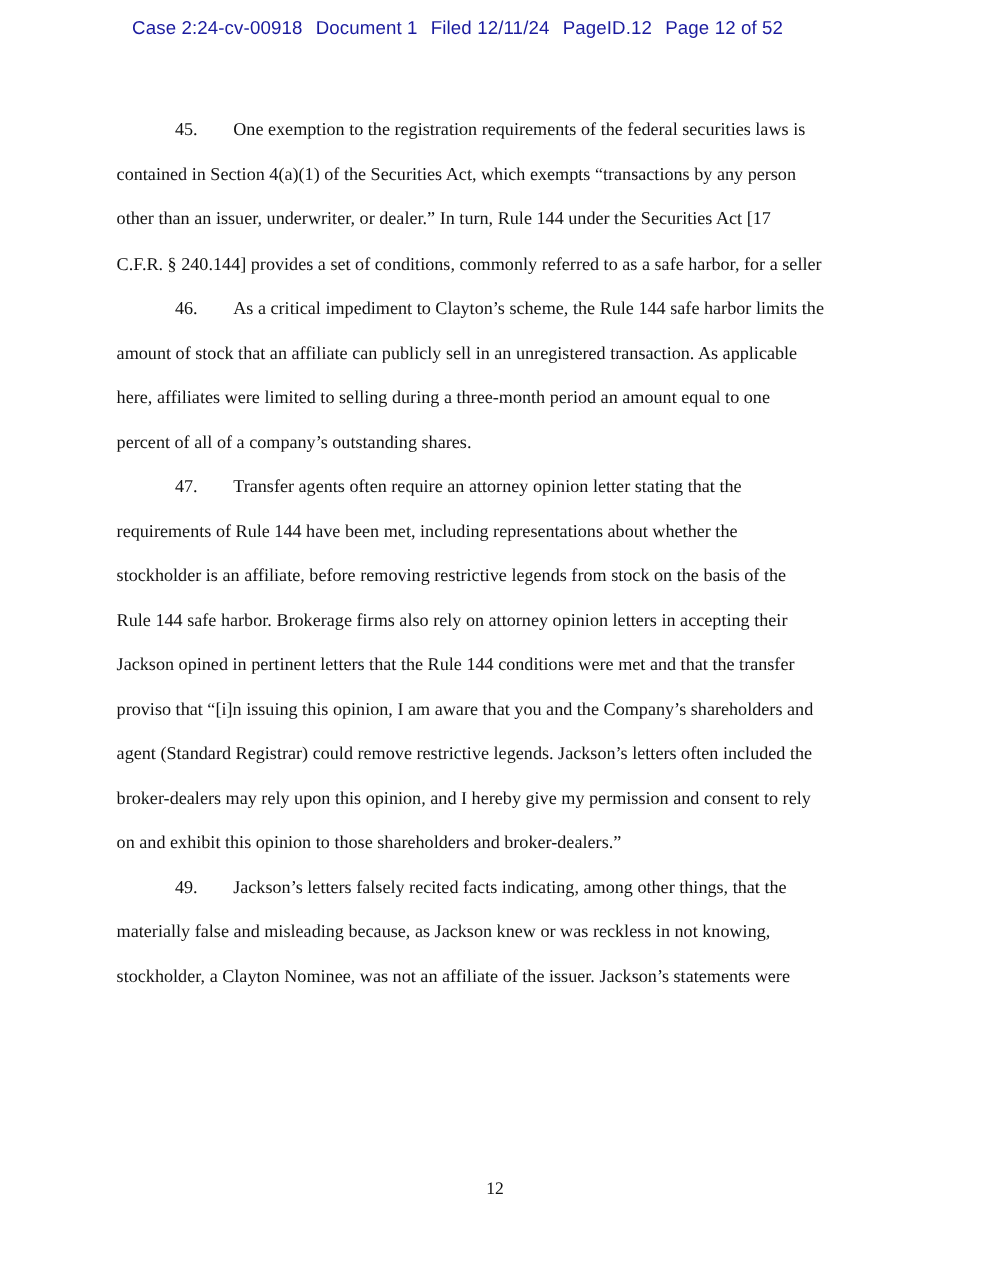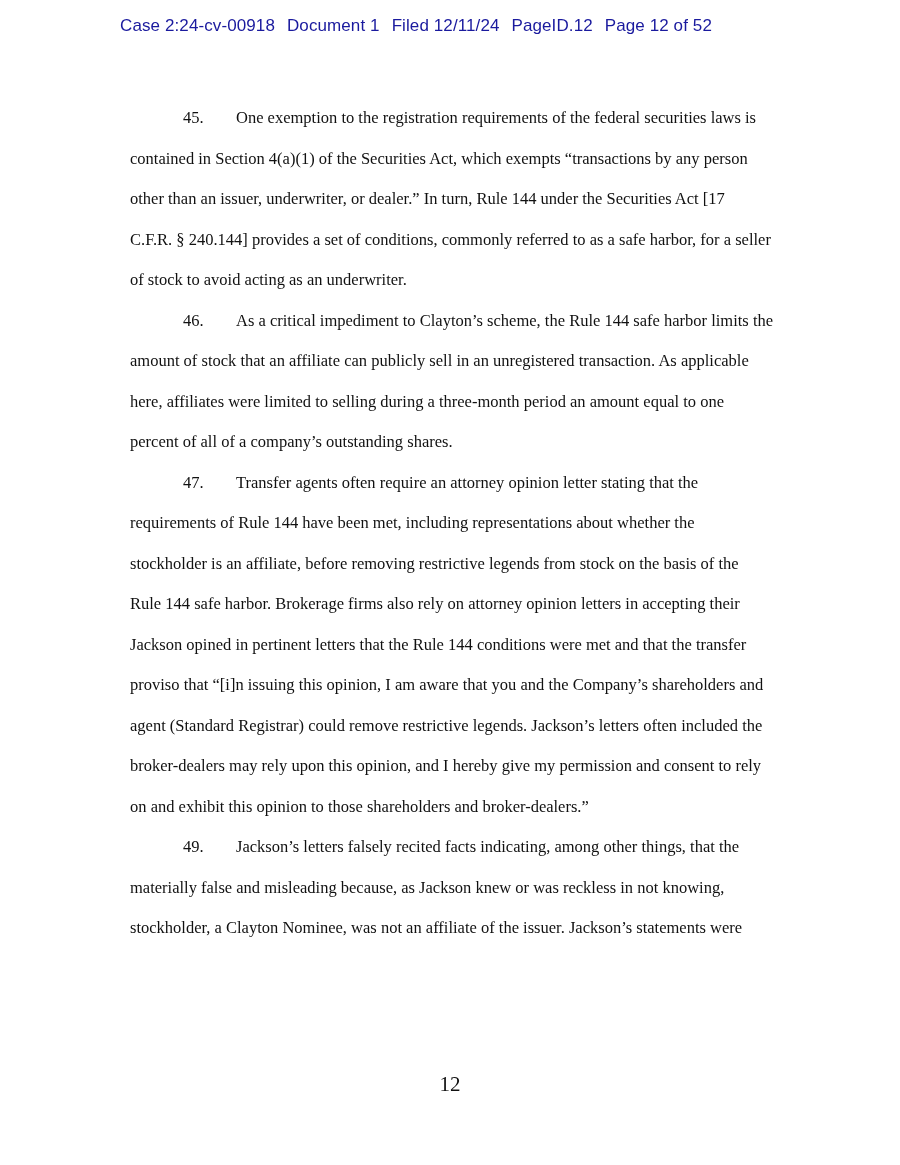--- a/index.html
+++ b/index.html
@@ -33,51 +33,49 @@
       top: 104px;
       left: 106px;
       width: 700px;
     }
     .para { margin: 0; }
     .line {
       height: 40.5px;
       line-height: 28px;
       font-size: 16.5px;
       white-space: nowrap;
-      margin-left: 24px;
     }
     .first-line {
       padding-left: 53px;
     }
     .num {
       display: inline-block;
       width: 53px;
     }
     .footer {
       position: absolute;
       top: 1072px;
       left: 0;
       width: 900px;
       text-align: center;
-      font-size: 21px;
+      font-size: 16px;
     }
   </style>
 </head>
 <body>
 
 <div class="header"><span>Case 2:24-cv-00918</span><span>Document 1</span><span>Filed 12/11/24</span><span>PageID.12</span><span>Page 12 of 52</span></div>
 
 <div class="page">
 
   <div class="para">
     <div class="line first-line"><span class="num">45.</span><span>One exemption to the registration requirements of the federal securities laws is</span></div>
     <div class="line">contained in Section 4(a)(1) of the Securities Act, which exempts “transactions by any person</div>
     <div class="line">other than an issuer, underwriter, or dealer.”  In turn, Rule 144 under the Securities Act [17</div>
     <div class="line">C.F.R. § 240.144] provides a set of conditions, commonly referred to as a safe harbor, for a seller</div>
-    <div class="line">of stock to avoid acting as an underwriter.</div>
   </div>
 
   <div class="para">
     <div class="line first-line"><span class="num">46.</span><span>As a critical impediment to Clayton’s scheme, the Rule 144 safe harbor limits the</span></div>
     <div class="line">amount of stock that an affiliate can publicly sell in an unregistered transaction.  As applicable</div>
     <div class="line">here, affiliates were limited to selling during a three-month period an amount equal to one</div>
     <div class="line">percent of all of a company’s outstanding shares.</div>
   </div>
 
   <div class="para">

